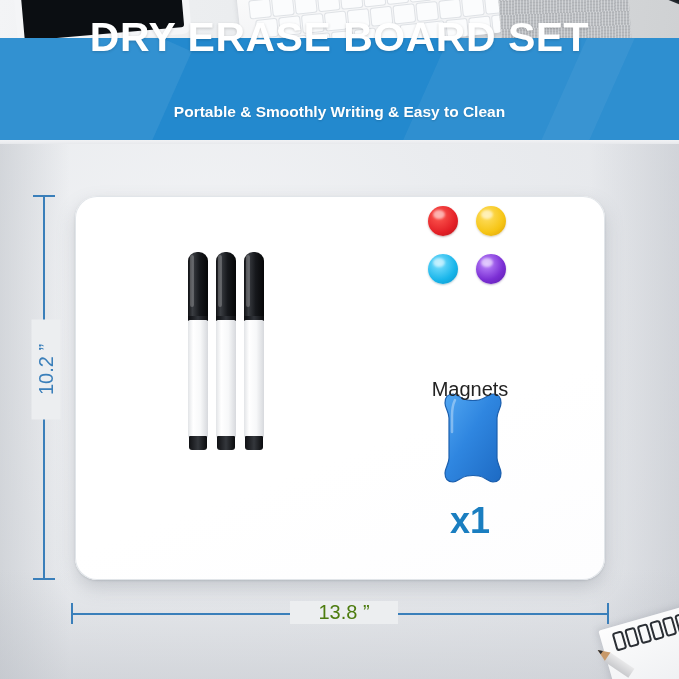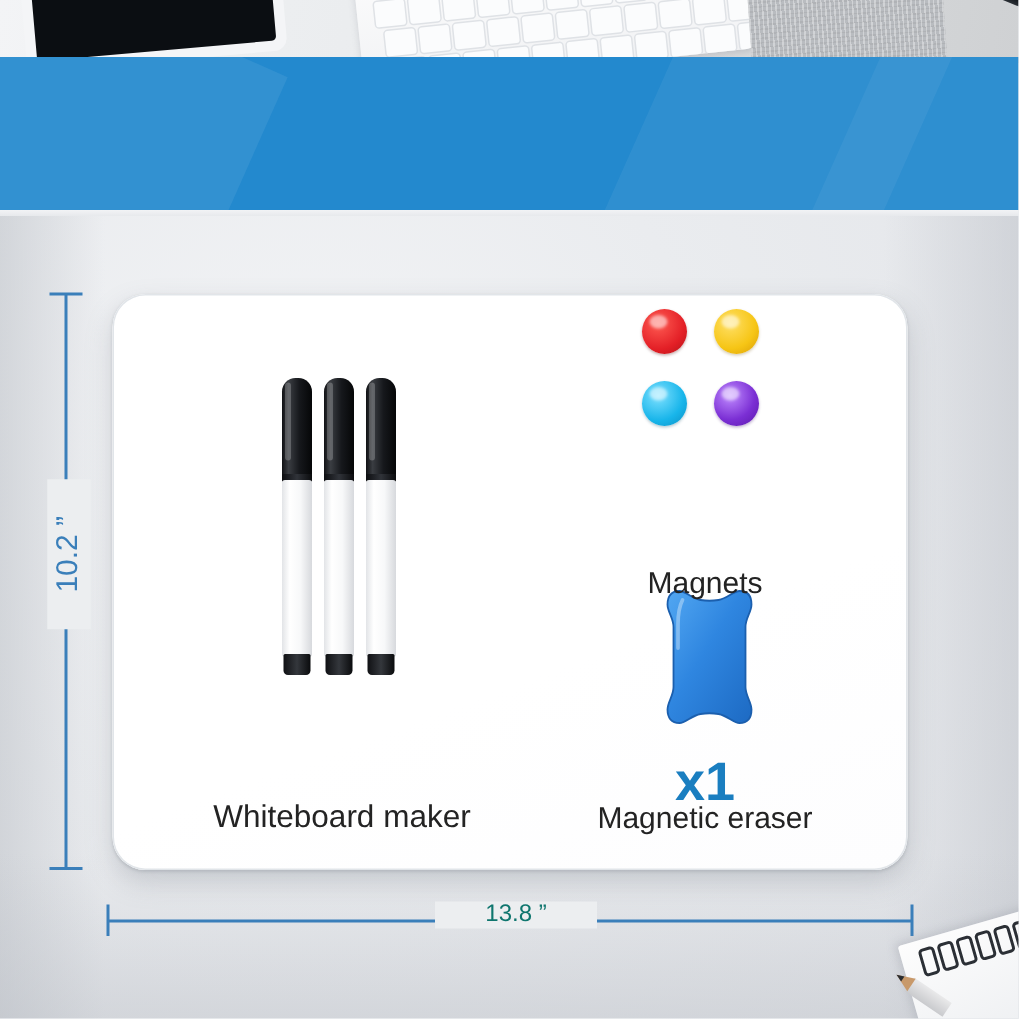--- a/index.html
+++ b/index.html
@@ -191,21 +191,21 @@
     transform:rotate(-90deg);transform-origin:50% 50%;
     background:#eceef0;padding:3px 0;
   }
   .dim-h-line{
     position:absolute;left:72px;top:613px;width:536px;height:1.6px;background:#3a7fba;
   }
   .dim-h-cap-l{position:absolute;left:71px;top:603px;width:1.6px;height:21px;background:#3a7fba;}
   .dim-h-cap-r{position:absolute;left:607px;top:603px;width:1.6px;height:21px;background:#3a7fba;}
   .dim-h-text{
     position:absolute;left:290px;top:601px;width:100px;text-align:center;
-    color:#0f766e;font-size:16px;background:#eceef0;padding:0 4px;
+    color:#4d7c0f;font-size:20px;background:#eceef0;padding:0 4px;
   }
 
   
   .notebook{
     position:absolute;left:608px;top:614px;width:110px;height:85px;
     background:linear-gradient(170deg,#fdfdfd,#ebedf0);
     transform:rotate(-16deg);
     box-shadow:-2px -2px 6px rgba(140,145,155,.28);
     border-radius:2px;overflow:hidden;
   }
@@ -276,20 +276,22 @@
       </div>
     <div class="photo-fabric"></div>
     <div class="photo-pen"></div>
   </div>
 
   <div class="banner">
     <div class="banner-sheen-a"></div>
     <div class="banner-sheen-b"></div>
     <div class="banner-sheen-c"></div>
   </div>
+  <div class="banner-title">DRY ERASE BOARD SET</div>
+  <div class="banner-sub">Portable &amp; Smoothly Writing &amp; Easy to Clean</div>
   <div class="banner-underline"></div>
 
   <div class="scene">
     <div class="scene-shade-l"></div>
     <div class="scene-shade-r"></div>
     <div class="scene-shade-b"></div>
   </div>
 
   <div class="board">
     <div class="board-bevel"></div>
@@ -335,26 +337,24 @@
       <path d="M10,2 C14,2 18,7 24,8 C27,8.5 33,8.5 36,8 C42,7 46,2 50,2
                C55.5,2 58,5.5 58,11 C58,16 54,20 54,26 L54,66
                C54,72 58,76 58,81 C58,86.5 55.5,90 50,90
                C46,90 42,85 36,84 C33,83.5 27,83.5 24,84 C18,85 14,90 10,90
                C4.5,90 2,86.5 2,81 C2,76 6,72 6,66 L6,26
                C6,20 2,16 2,11 C2,5.5 4.5,2 10,2 Z" fill="url(#erGrad)" stroke="#1b5fae" stroke-width="1.2"></path>
       <path d="M12,8 C10,12 9,18 9,24 L9,40" stroke="rgba(255,255,255,.35)" stroke-width="2.5" fill="none" stroke-linecap="round"></path>
     </svg>
   </div>
 
-  <div class="caption cap-marker">Whiteboard maker</div>
 
   <div class="caption cap-magnet">Magnets</div>
 
   <div class="count count-x1">x1</div>
-  <div class="caption cap-eraser">Magnetic eraser</div>
 
   <div class="dim-v-line"></div>
   <div class="dim-v-cap-t"></div>
   <div class="dim-v-cap-b"></div>
   <div class="dim-v-text">10.2 ”</div>
 
   <div class="dim-h-line"></div>
   <div class="dim-h-cap-l"></div>
   <div class="dim-h-cap-r"></div>
   <div class="dim-h-text">13.8 ”</div>

